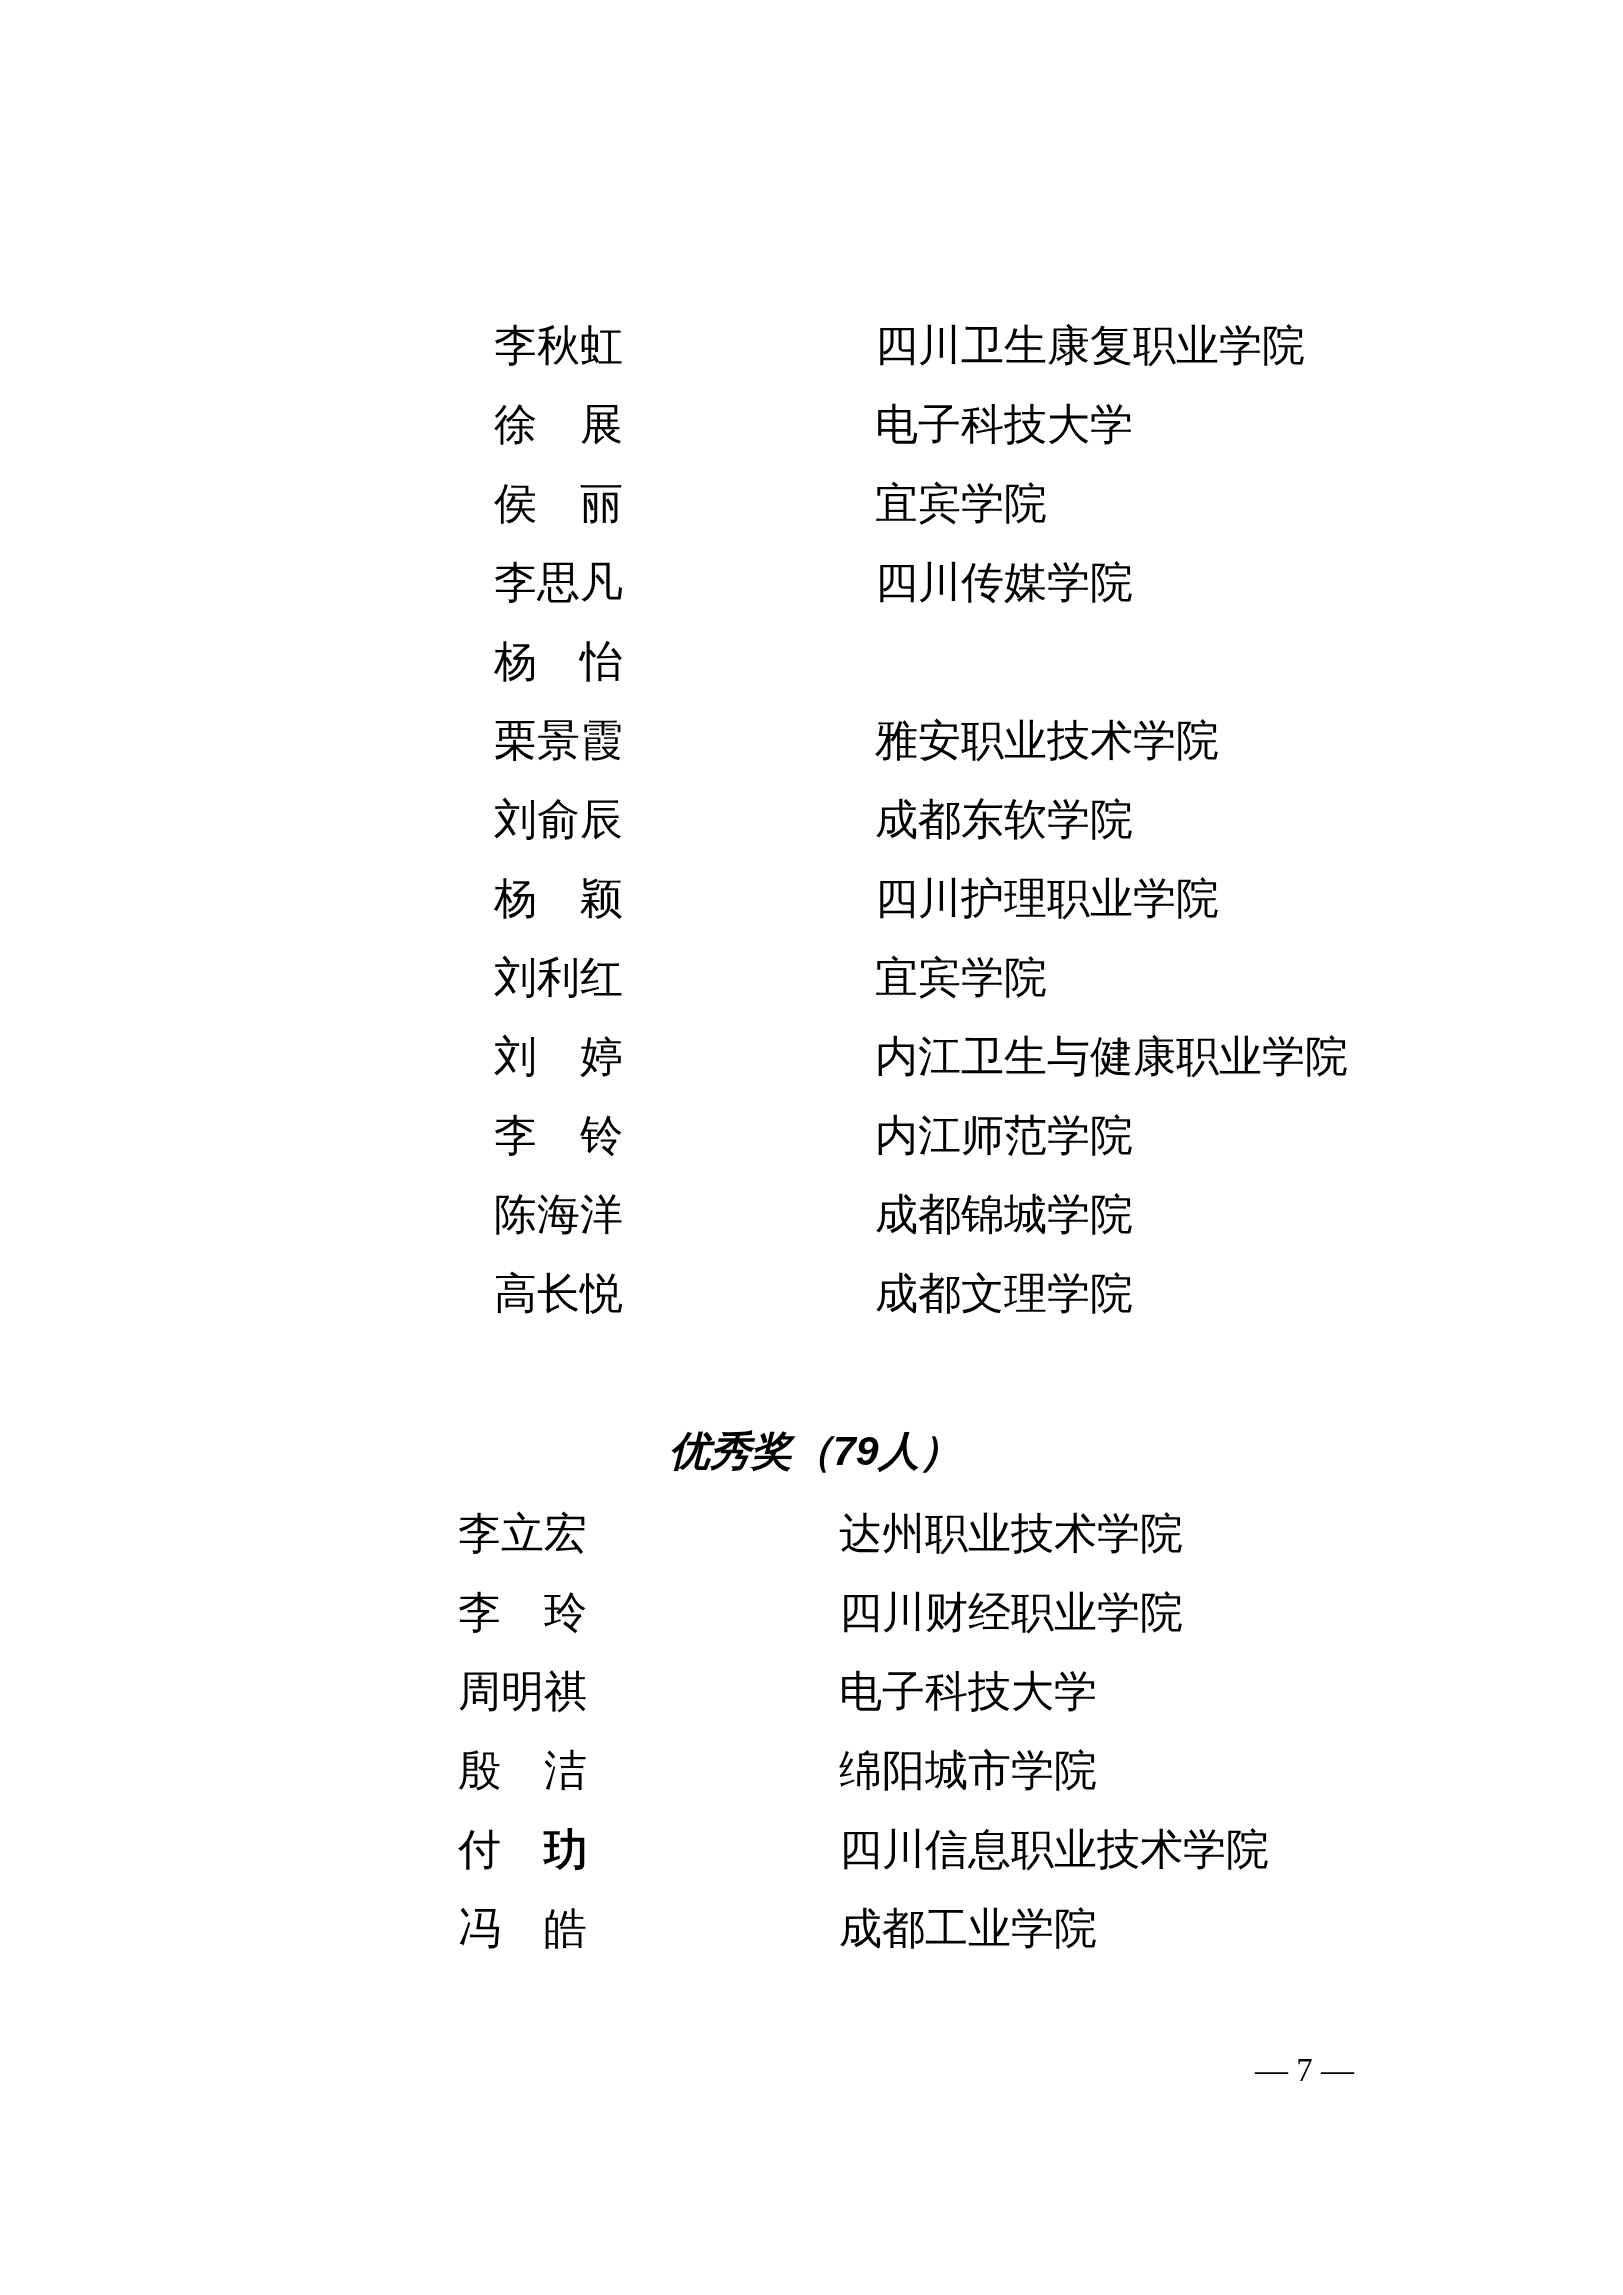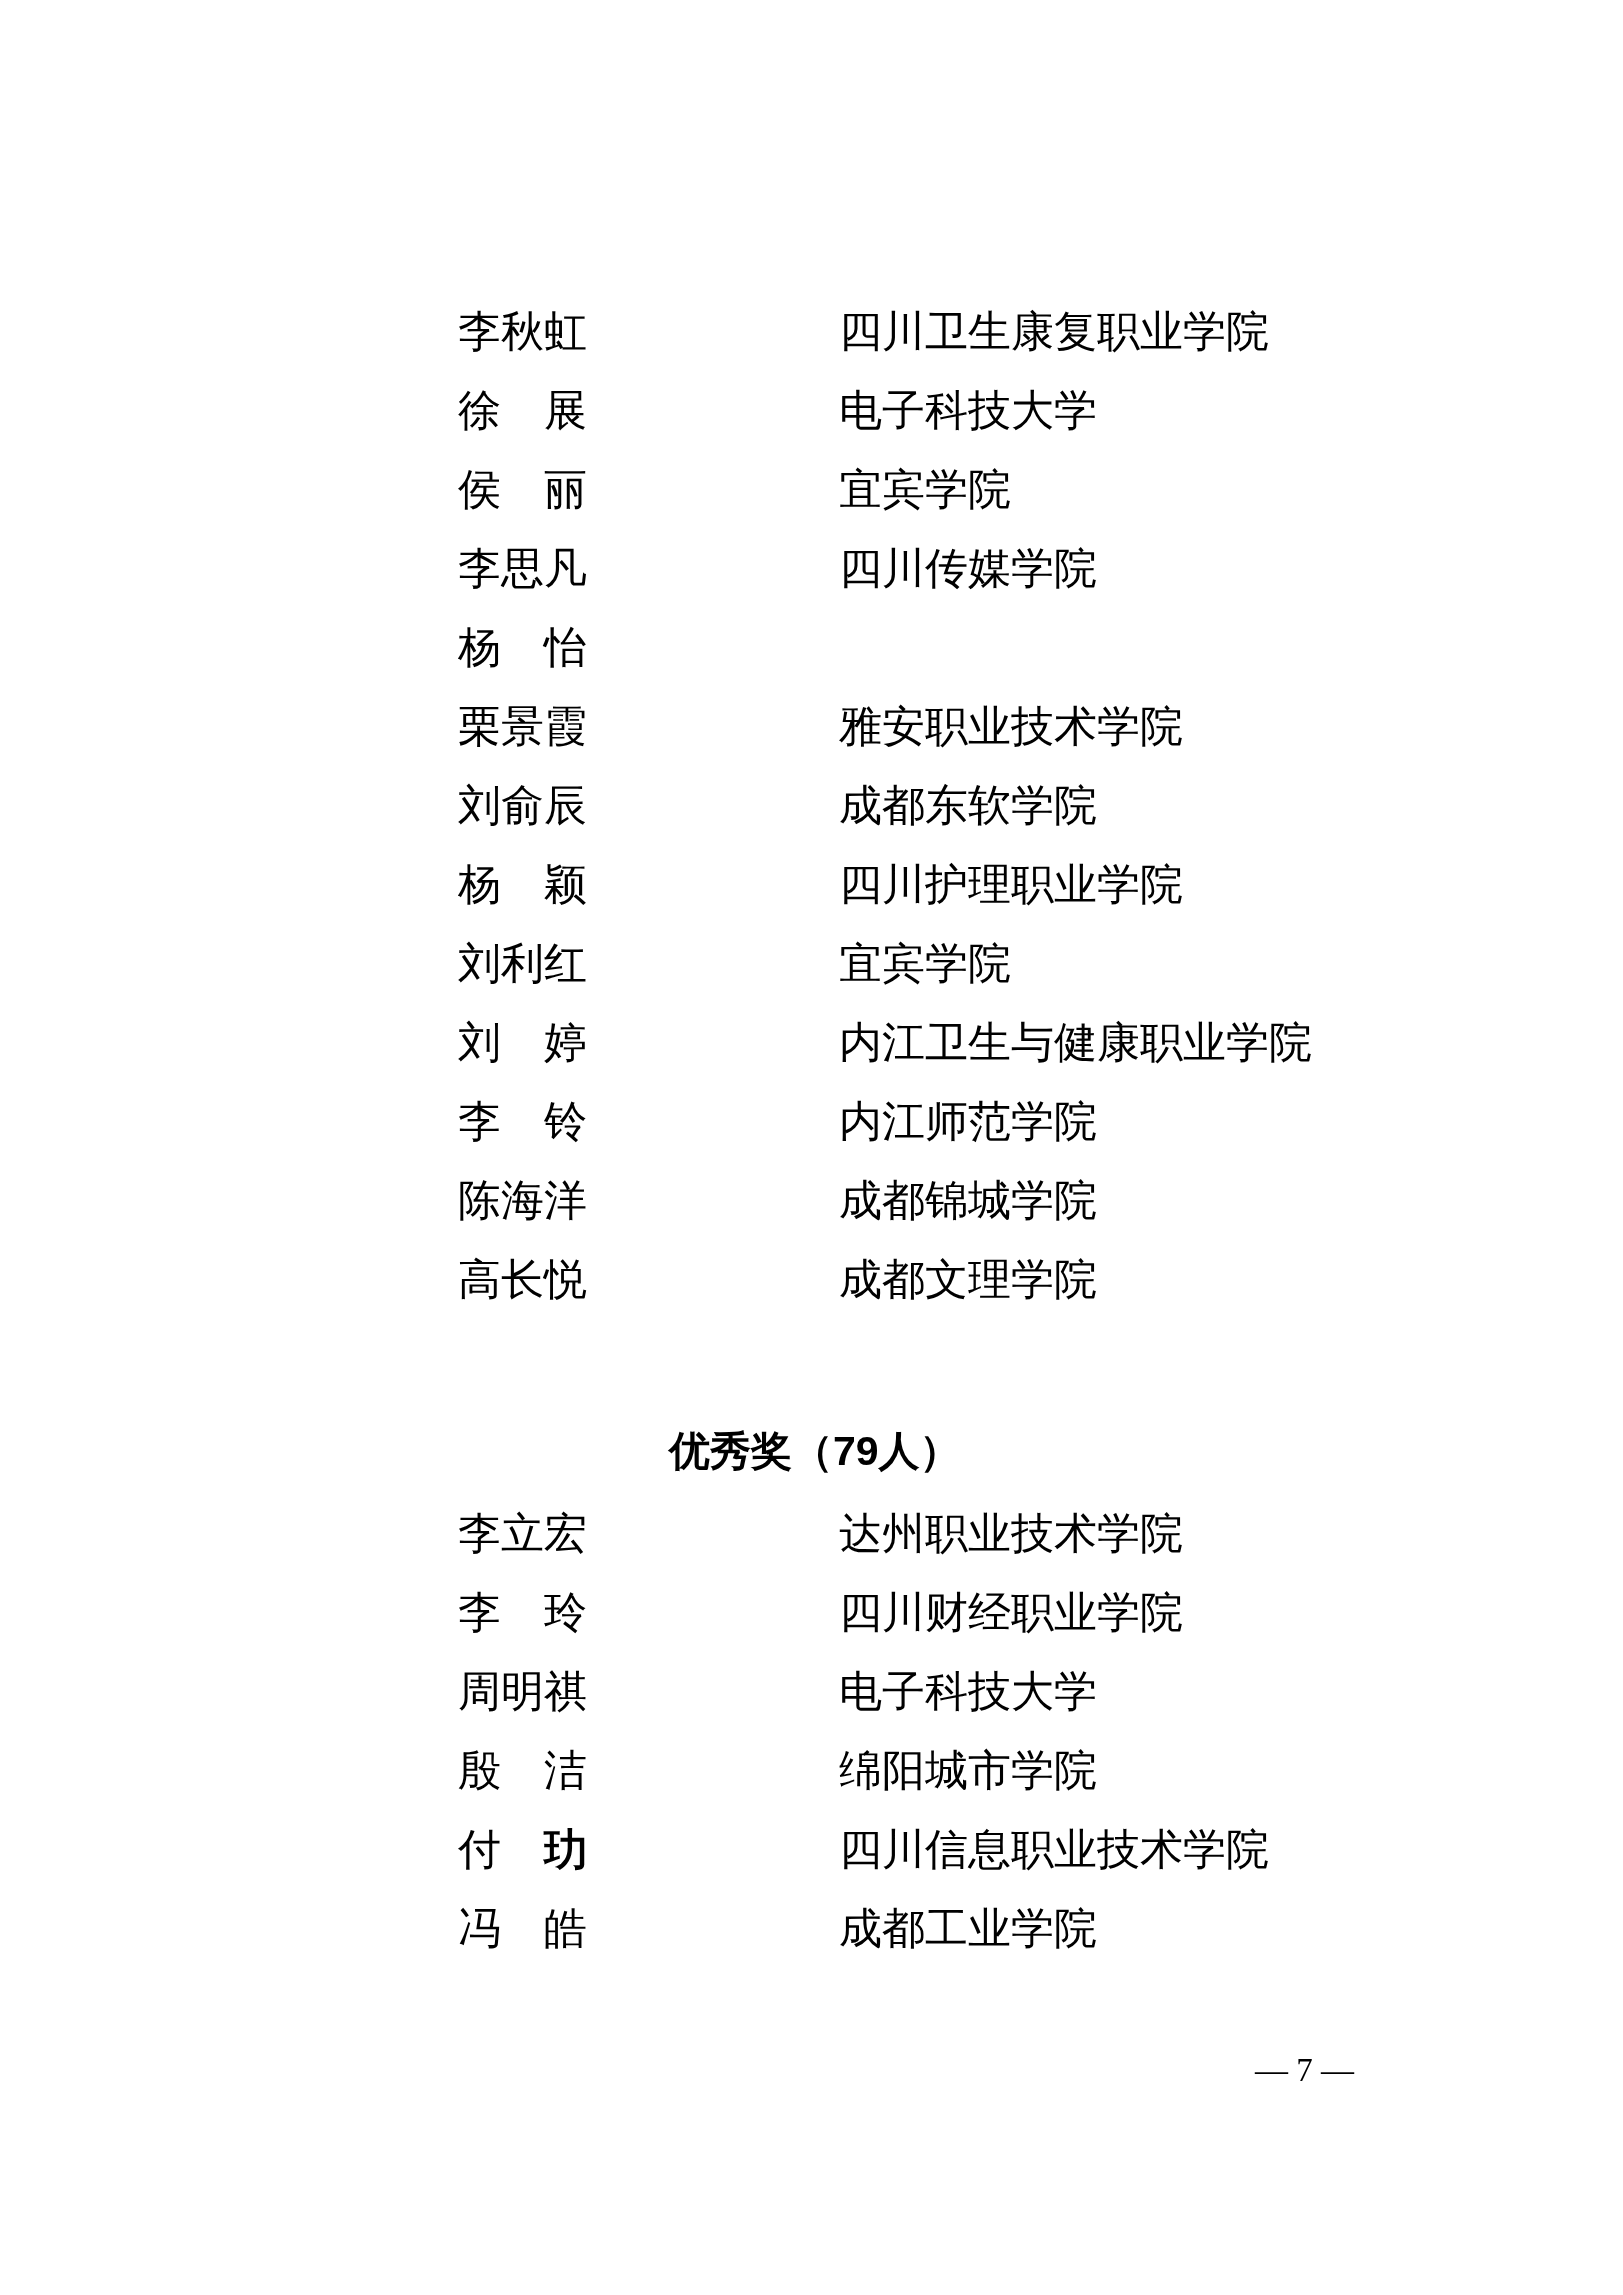--- a/index.html
+++ b/index.html
@@ -17,21 +17,21 @@
   }
   .page {
     position: absolute;
     inset: 0;
     background: #ffffff;
   }
   .award-list {
     position: absolute;
     left: 458px;
   }
-  .award-list.top-list { top: 292px; }
+  .award-list.top-list { top: 306px; margin-left: 36px; }
   .award-list.excellence-list { top: 1494px; }
   .row {
     position: relative;
     height: 79px;
     width: 888px;
   }
   .name, .org {
     position: absolute;
     top: 0;
     font-size: 43px;
@@ -43,20 +43,21 @@
   .org { left: 381px; }
   .section-heading {
     position: absolute;
     left: 669px;
     top: 1412px;
     font-family: "Liberation Sans", sans-serif;
     font-weight: bold;
     font-size: 41px;
     line-height: 79px;
     white-space: pre;
+    font-style: italic;
   }
   .page-number {
     position: absolute;
     left: 1225px;
     top: 2050px;
     width: 159px;
     text-align: center;
     font-size: 33px;
     line-height: 40px;
     white-space: pre;

